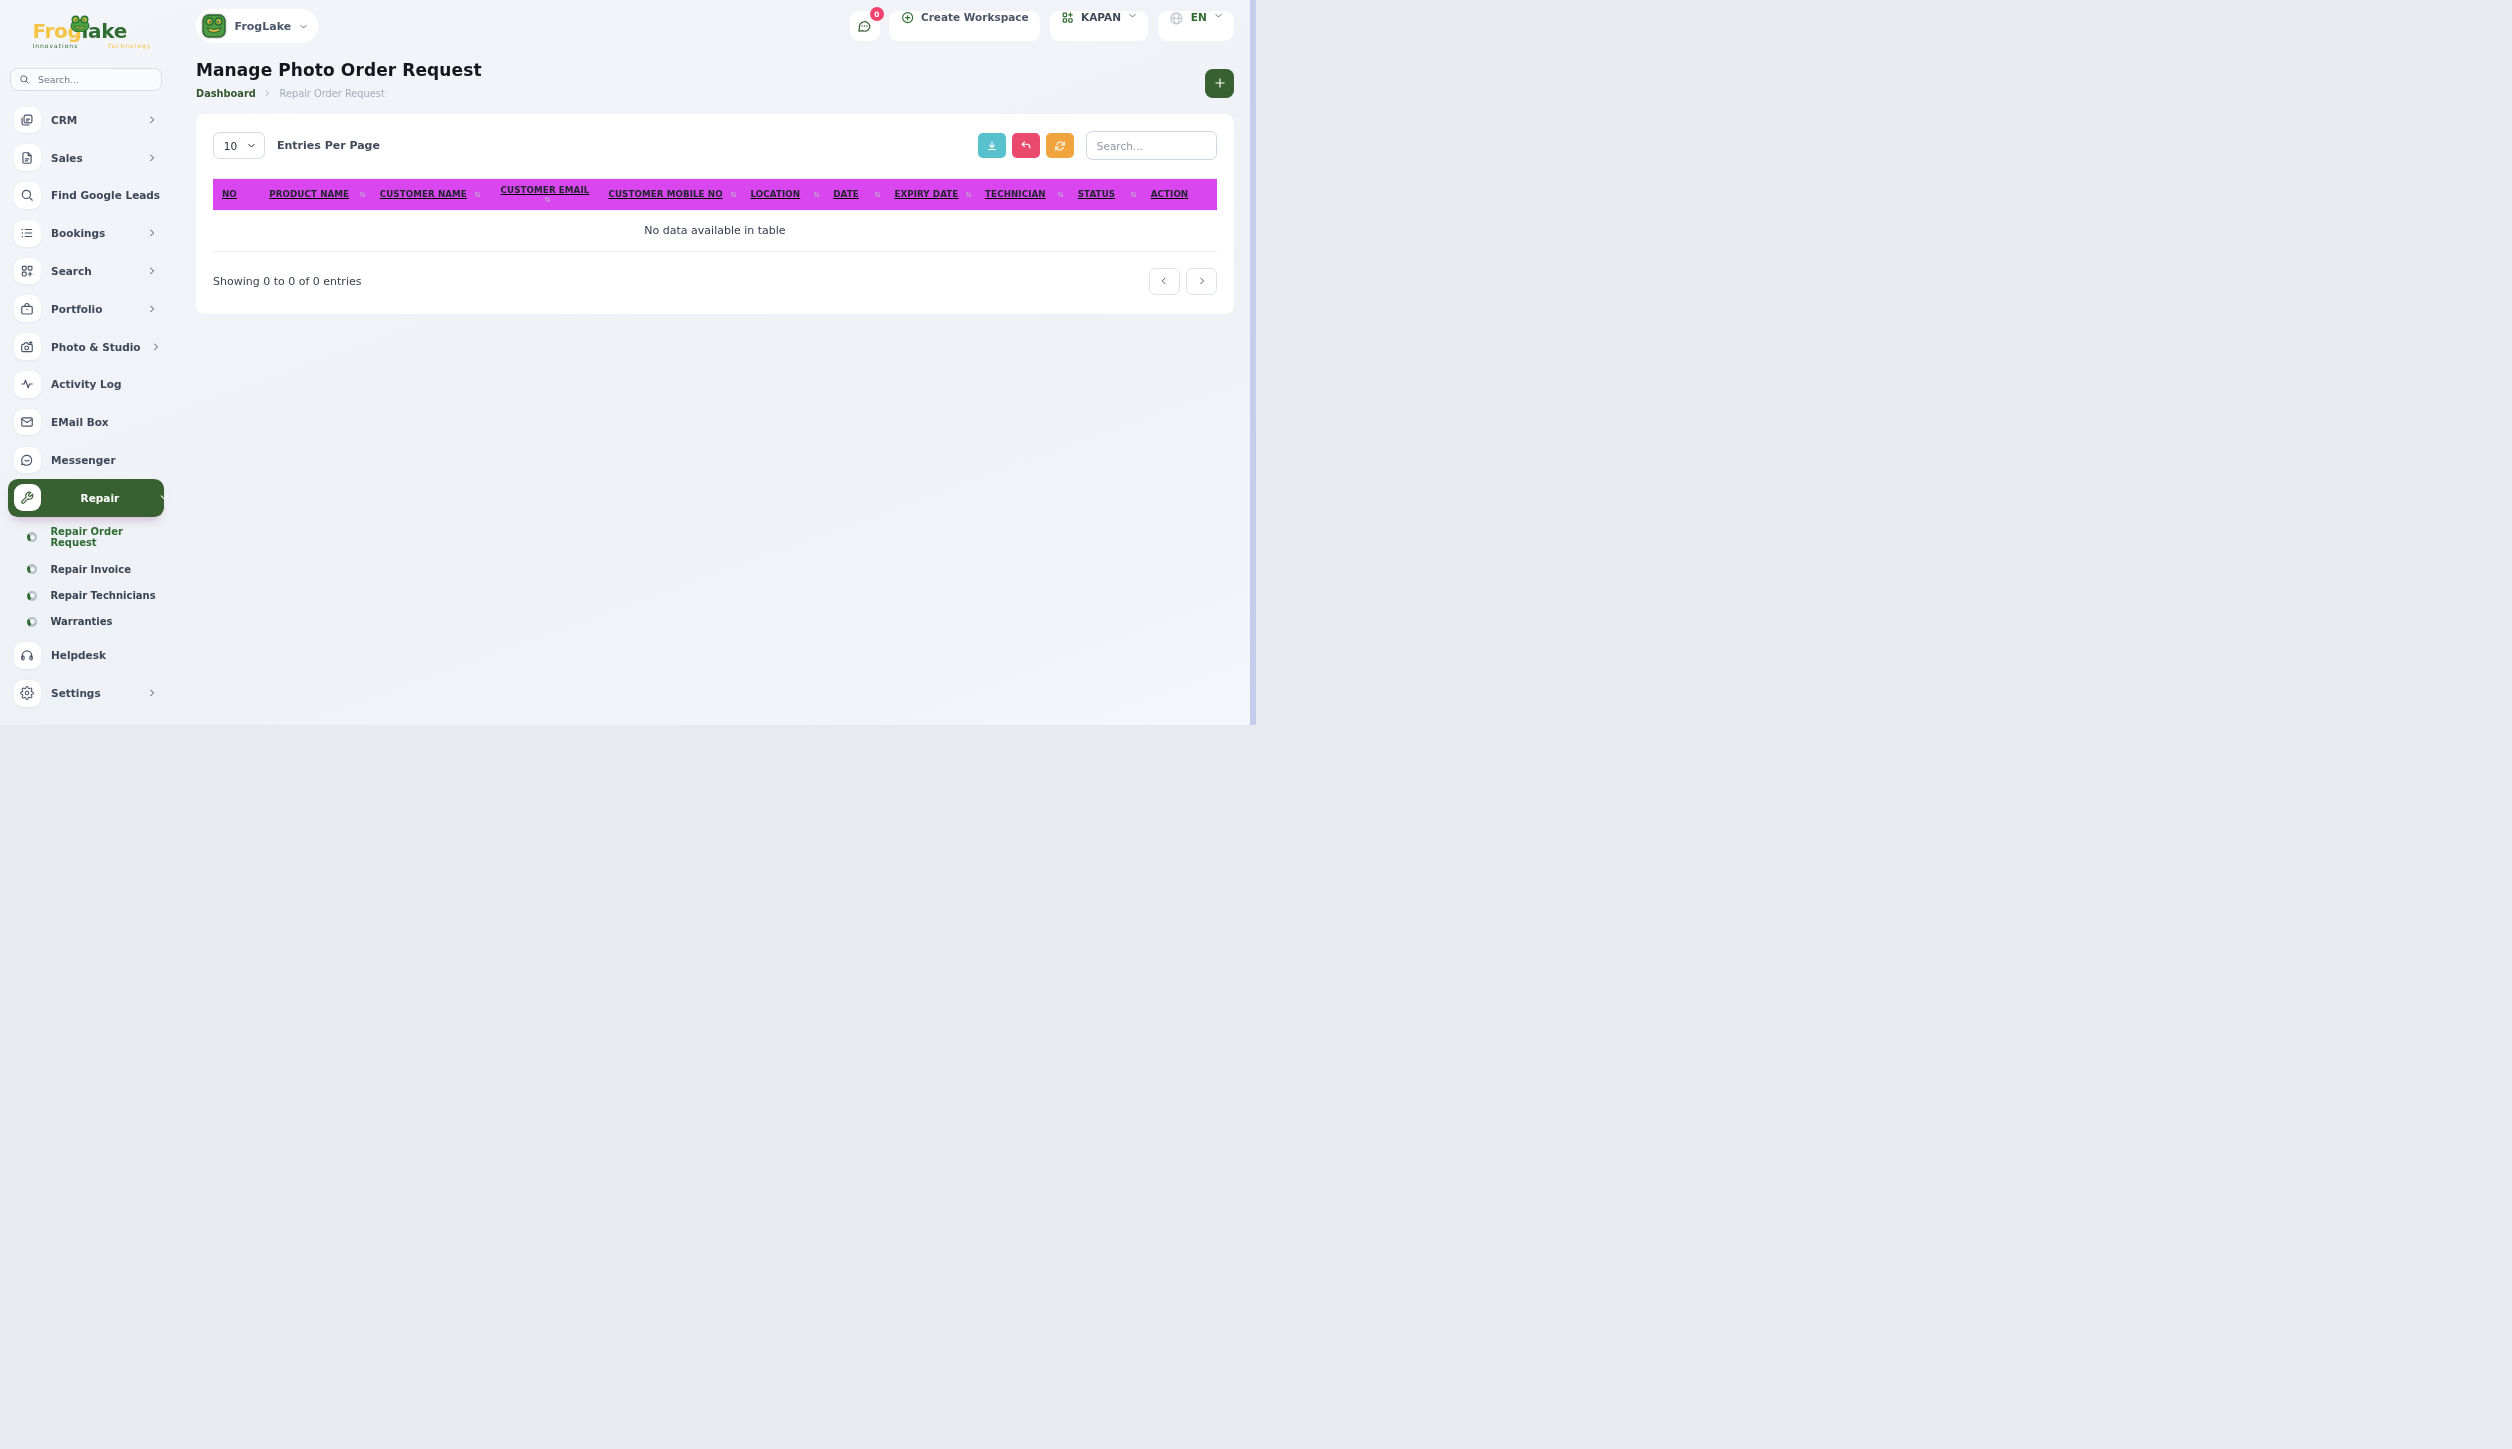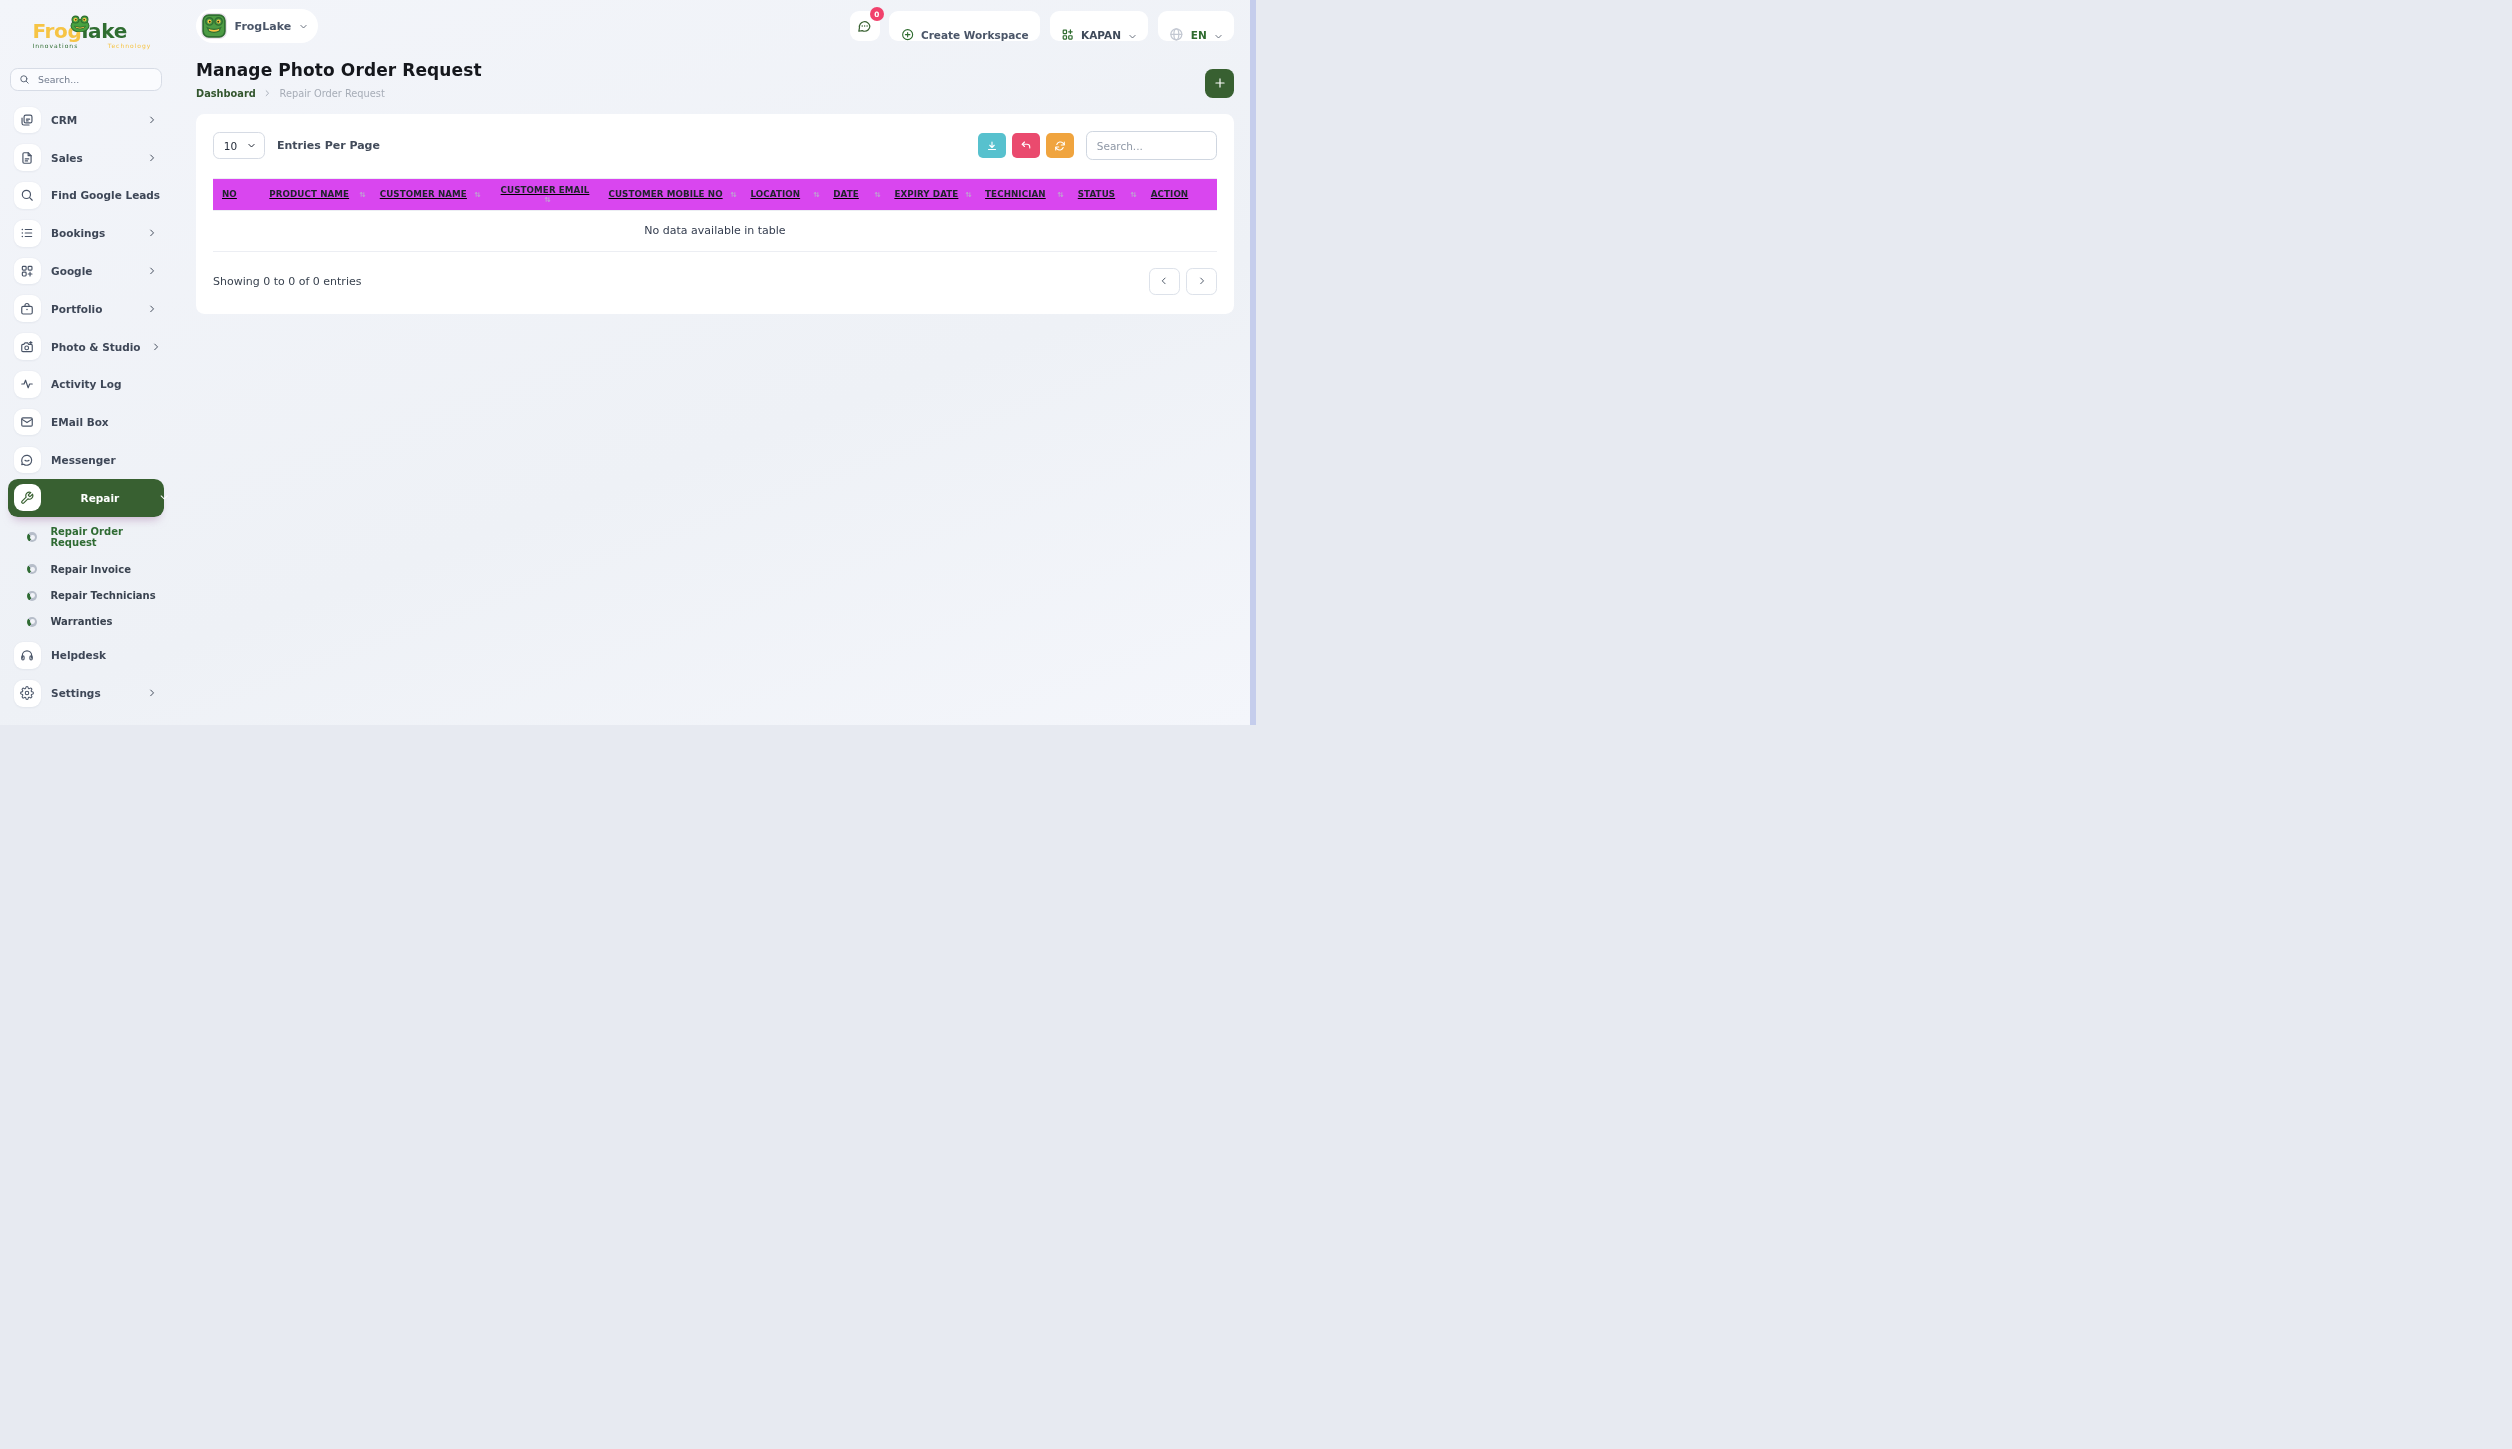--- a/index.html
+++ b/index.html
@@ -49,21 +49,21 @@
   .topbar{display:flex;align-items:center;justify-content:space-between;}
   .ws-chip{display:flex;align-items:center;gap:7.7px;background:#fff;border-radius:18px;
            padding:4.2px 10.5px 4.2px 4.9px;cursor:pointer;}
   .ws-avatar{width:26px;height:26px;border-radius:7px;overflow:hidden;flex:none;}
   .ws-name{font-size:11px;font-weight:700;color:#4a5568;}
   .tb-right{display:flex;align-items:center;gap:9.8px;}
   .chat-btn{position:relative;width:30px;height:30px;background:#fff;border-radius:9px;display:flex;
             align-items:center;justify-content:center;color:#386031;cursor:pointer;}
   .badge{position:absolute;top:-4.2px;right:-4.2px;min-width:14px;height:14px;padding:0 3.5px;border-radius:7px;
          background:#f1416c;color:#fff;font-size:7.3px;font-weight:700;display:flex;align-items:center;justify-content:center;}
-  .pill{display:flex;align-items:flex-end;gap:7px;background:#fff;border-radius:9px;padding:0 11.2px;
+  .pill{display:flex;align-items:flex-start;gap:7px;background:#fff;border-radius:9px;padding:0 11.2px;
         height:30px;font-size:10.5px;font-weight:600;color:#4a5568;cursor:pointer;}
   .pill .grn{color:#2e6b2e;}
   .pill .muted{color:#c3c8d2;display:flex;}
   .pill .dchev{color:#5a6372;display:flex;}
 
   .page-head{display:flex;justify-content:space-between;align-items:flex-start;margin-top:17px;}
   h1{margin:0;font-size:17px;font-weight:700;color:#15171c;letter-spacing:0.1px;}
   .breadcrumb{margin-top:7.7px;display:flex;align-items:center;gap:7.7px;font-size:9.8px;}
   .bc-home{color:#33562e;font-weight:600;cursor:pointer;}
   .bc-sep{color:#9aa2ad;display:flex;}
@@ -201,21 +201,21 @@
 
     <div class="mi">
       <span class="ibox">
             <svg width="14" height="14" viewBox="0 0 24 24" fill="none" stroke="currentColor" stroke-width="2" stroke-linecap="round" stroke-linejoin="round">
               <rect x="4" y="4" width="6.5" height="6.5" rx="1.5"></rect>
               <rect x="14" y="4" width="6.5" height="6.5" rx="1.5"></rect>
               <rect x="4" y="14" width="6.5" height="6.5" rx="1.5"></rect>
               <path d="M17.2 14v6.5M14 17.2h6.5"></path>
             </svg>
           </span>
-      <span class="lbl">Google</span>
+      <span class="lbl">Search</span>
       <span class="chev">
             <svg width="9.8" height="9.8" viewBox="0 0 24 24" fill="none" stroke="currentColor" stroke-width="2.4" stroke-linecap="round" stroke-linejoin="round">
               <path d="M9 5l7 7-7 7"></path>
             </svg>
           </span>
     </div>
 
     <div class="mi">
       <span class="ibox">
             <svg width="14" height="14" viewBox="0 0 24 24" fill="none" stroke="currentColor" stroke-width="2" stroke-linecap="round" stroke-linejoin="round">

